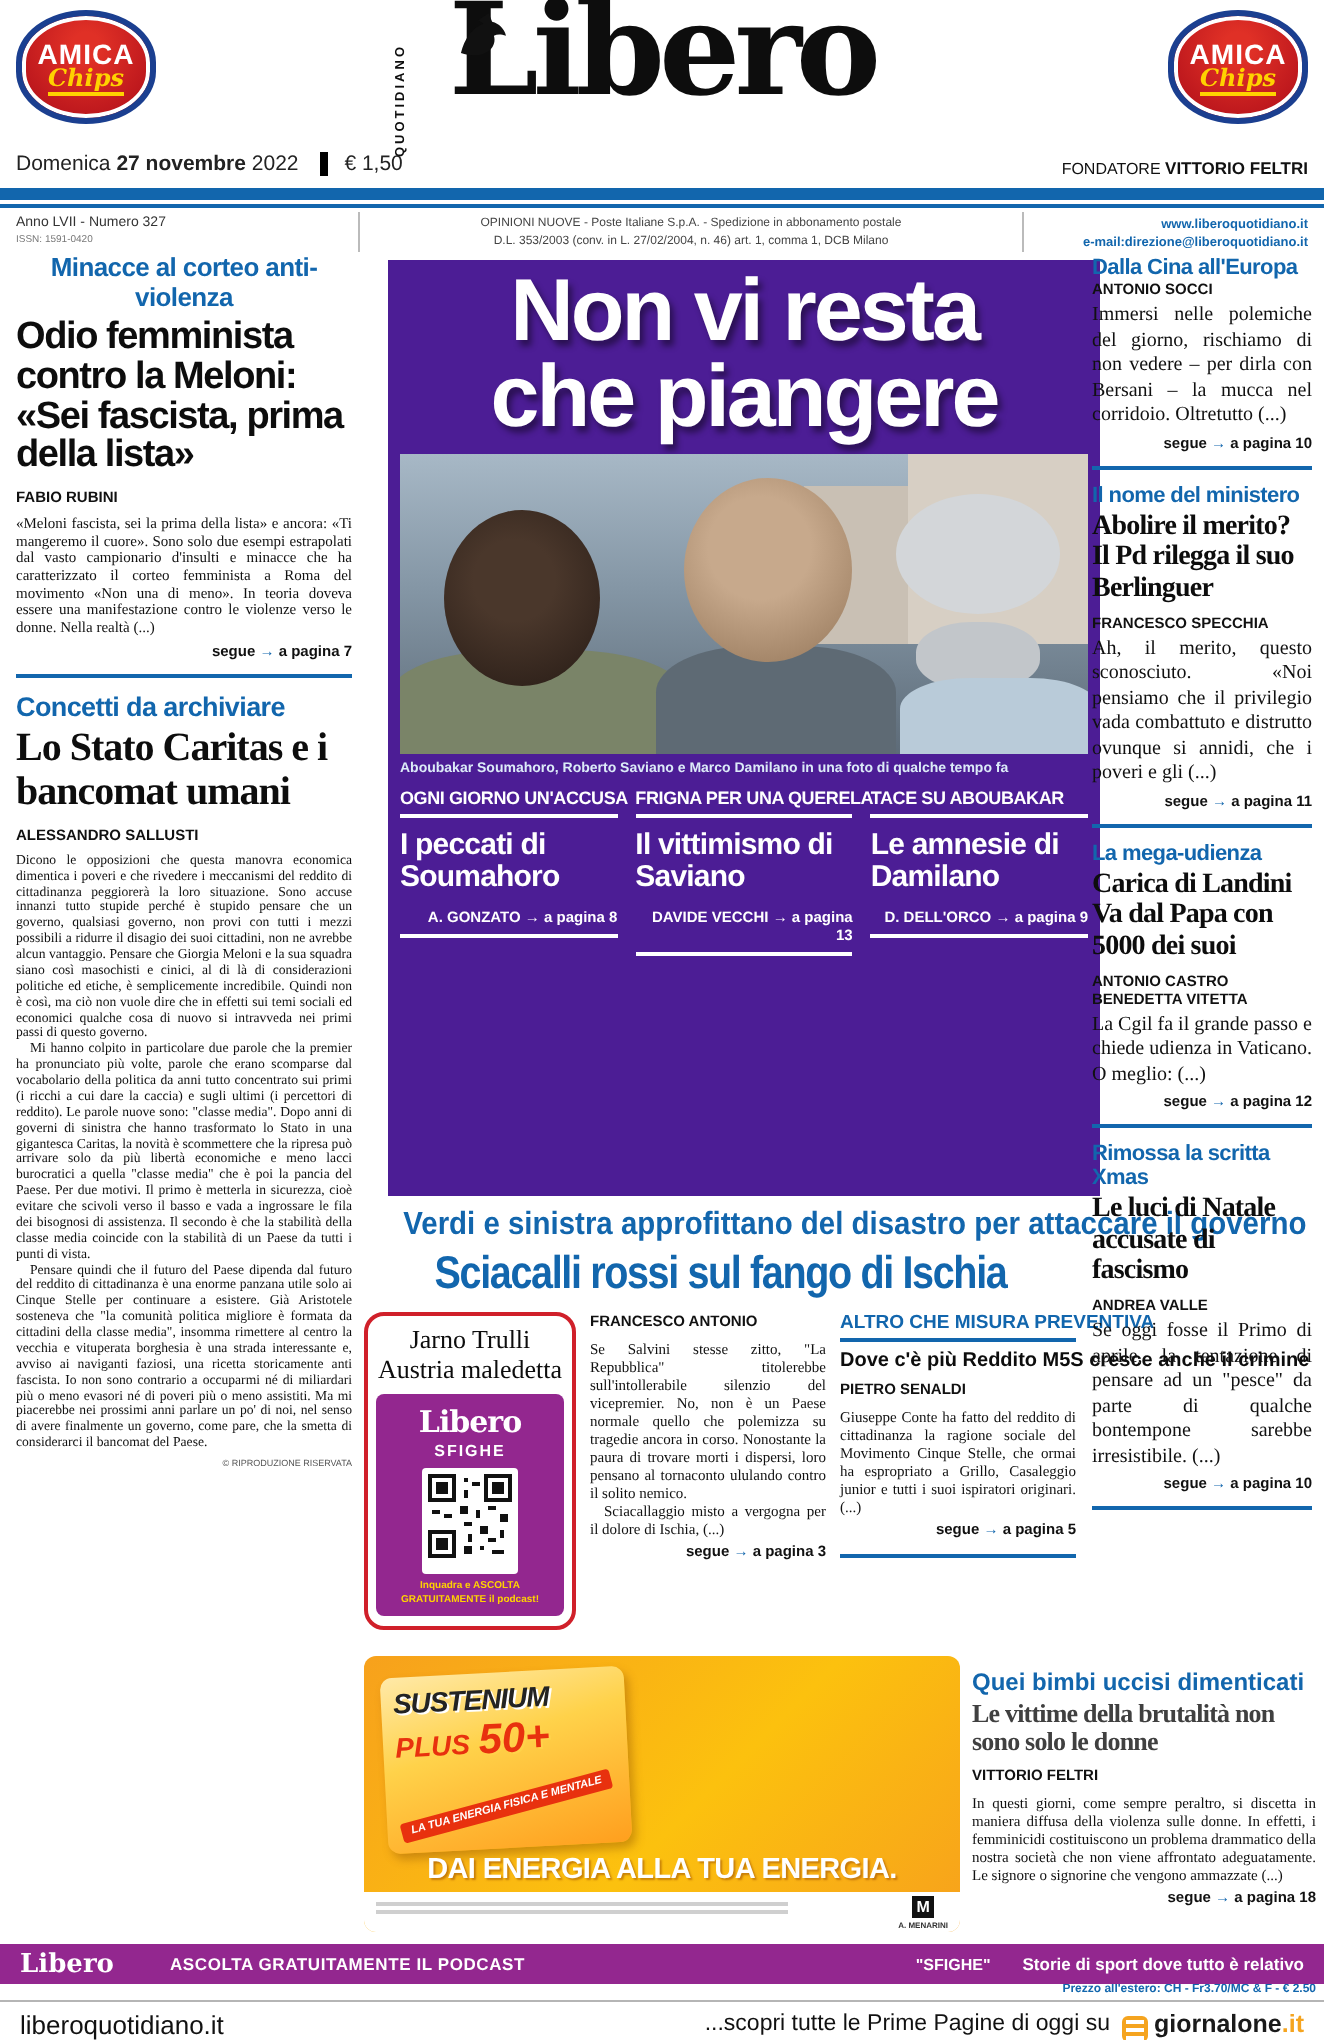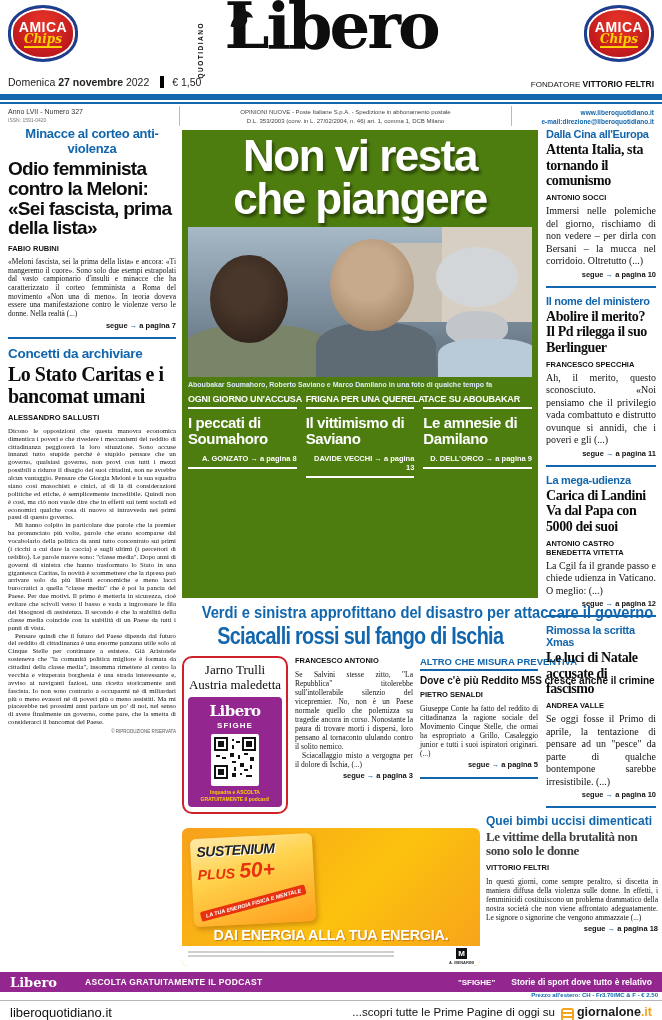--- a/index.html
+++ b/index.html
@@ -54,21 +54,21 @@
   .authorln { font-size:7.5px; font-weight:bold; color:#111; margin-bottom:5px; }
   .leftcol .b1 { font-size:7.5px; line-height:1.16; }
   .leftcol .k2 { font-size:13.5px; letter-spacing:-0.3px; }
   .leftcol .h2 { font-family:"Liberation Serif", serif; font-size:20px; font-weight:bold; letter-spacing:-0.5px;
                  line-height:1.1; color:#0d0d0d; margin:2px 0 6px; }
   .leftcol .b2 { font-size:6.8px; line-height:1.16; }
   .leftcol .b2 p + p { text-indent:7px; }
   .copyright { text-align:right; font-size:4.5px; color:#555; margin-top:3px; }
 
   
-  .hero { position:absolute; left:182px; top:4px; width:356px; height:468px; background:#4d7c0f; padding:4px 6px 6px; }
+  .hero { position:absolute; left:194px; top:4px; width:356px; height:468px; background:#4c1d95; padding:4px 6px 6px; }
   .hero .hl { text-align:center; color:#fff; font-weight:900; font-size:44px; letter-spacing:-1.5px; line-height:0.98;
               text-shadow:2px 3px 3px rgba(0,0,0,.45); }
   .photo { position:relative; width:344px; height:150px; margin-top:7px; overflow:hidden;
            background:linear-gradient(180deg,#a7b8c6 0%,#8496a5 45%,#5d6b78 100%); }
   .photo .bld { position:absolute; right:0; top:0; width:90px; height:95px; background:#d7cfc4;
                 box-shadow:-60px 8px 0 -8px #c9c0b4; }
   .photo .head { position:absolute; border-radius:50%; }
   .photo .p1 { left:22px; top:28px; width:78px; height:88px; background:radial-gradient(circle at 45% 40%, #4a372b 30%, #2e211a 85%); }
   .photo .sh1 { position:absolute; left:-6px; top:98px; width:150px; height:60px; border-radius:40% 40% 0 0; background:#7a8468; }
   .photo .p2 { left:142px; top:12px; width:84px; height:92px; background:radial-gradient(circle at 45% 38%, #c7a98c 35%, #9b7d60 90%); }
@@ -110,21 +110,21 @@
 
   
   .rightcol { position:absolute; left:546px; top:2px; width:110px; }
   .r-art .k { font-size:11px; letter-spacing:-0.3px; }
   .r-art .h { font-family:"Liberation Serif", serif; font-size:14px; font-weight:bold; letter-spacing:-0.4px;
               line-height:1.12; color:#0d0d0d; margin:2px 0 4px; }
   .r-art .b { font-size:10px; line-height:1.25; }
   .r-art .au { margin-bottom:3px; }
 
   
-  .feltri { position:absolute; left:486px; top:688px; width:172px; }
+  .feltri { position:absolute; left:486px; top:708px; width:172px; }
   .feltri .k { font-size:12px; }
   .feltri .h { font-family:Liberation Serif, serif; font-size:13px; font-weight:bold; letter-spacing:-0.4px;
                line-height:1.1; color:#404040; margin:2px 0 4px; }
   .feltri .b { font-size:7.5px; line-height:1.2; }
 
   
   .ad { position:absolute; left:182px; top:702px; width:298px; height:138px;
         background:linear-gradient(135deg,#f7a11c 0%,#fcc10e 55%,#f7a11c 100%); border-radius:6px; overflow:hidden; }
   .pbox { position:absolute; left:10px; top:8px; width:122px; height:88px; transform:rotate(-3deg);
           background:linear-gradient(165deg,#ffe9a8 0%,#ffd24a 40%,#ff9f1e 100%); border-radius:6px;
@@ -369,21 +369,20 @@
             <span class="pg">a pagina 5</span>
           </div>
           <div class="endline"></div>
         </div>
       </div>
     </div>
 
     <div class="rightcol">
       <article class="r-art">
         <div class="kicker k">Dalla Cina all'Europa</div>
-        <h3 class="h">Attenta Italia, sta tornando il comunismo</h3>
         <div class="authorln au">ANTONIO SOCCI</div>
         <div class="serifbody b">Immersi nelle polemiche del giorno, rischiamo di non vedere – per dirla con Bersani – la mucca nel corridoio. Oltretutto (...)</div>
         <div class="segline">
           <span class="sg">segue</span>
           <span class="ar">→</span>
           <span class="pg">a pagina 10</span>
         </div>
       </article>
       <div class="bluediv"></div>
       <article class="r-art">

